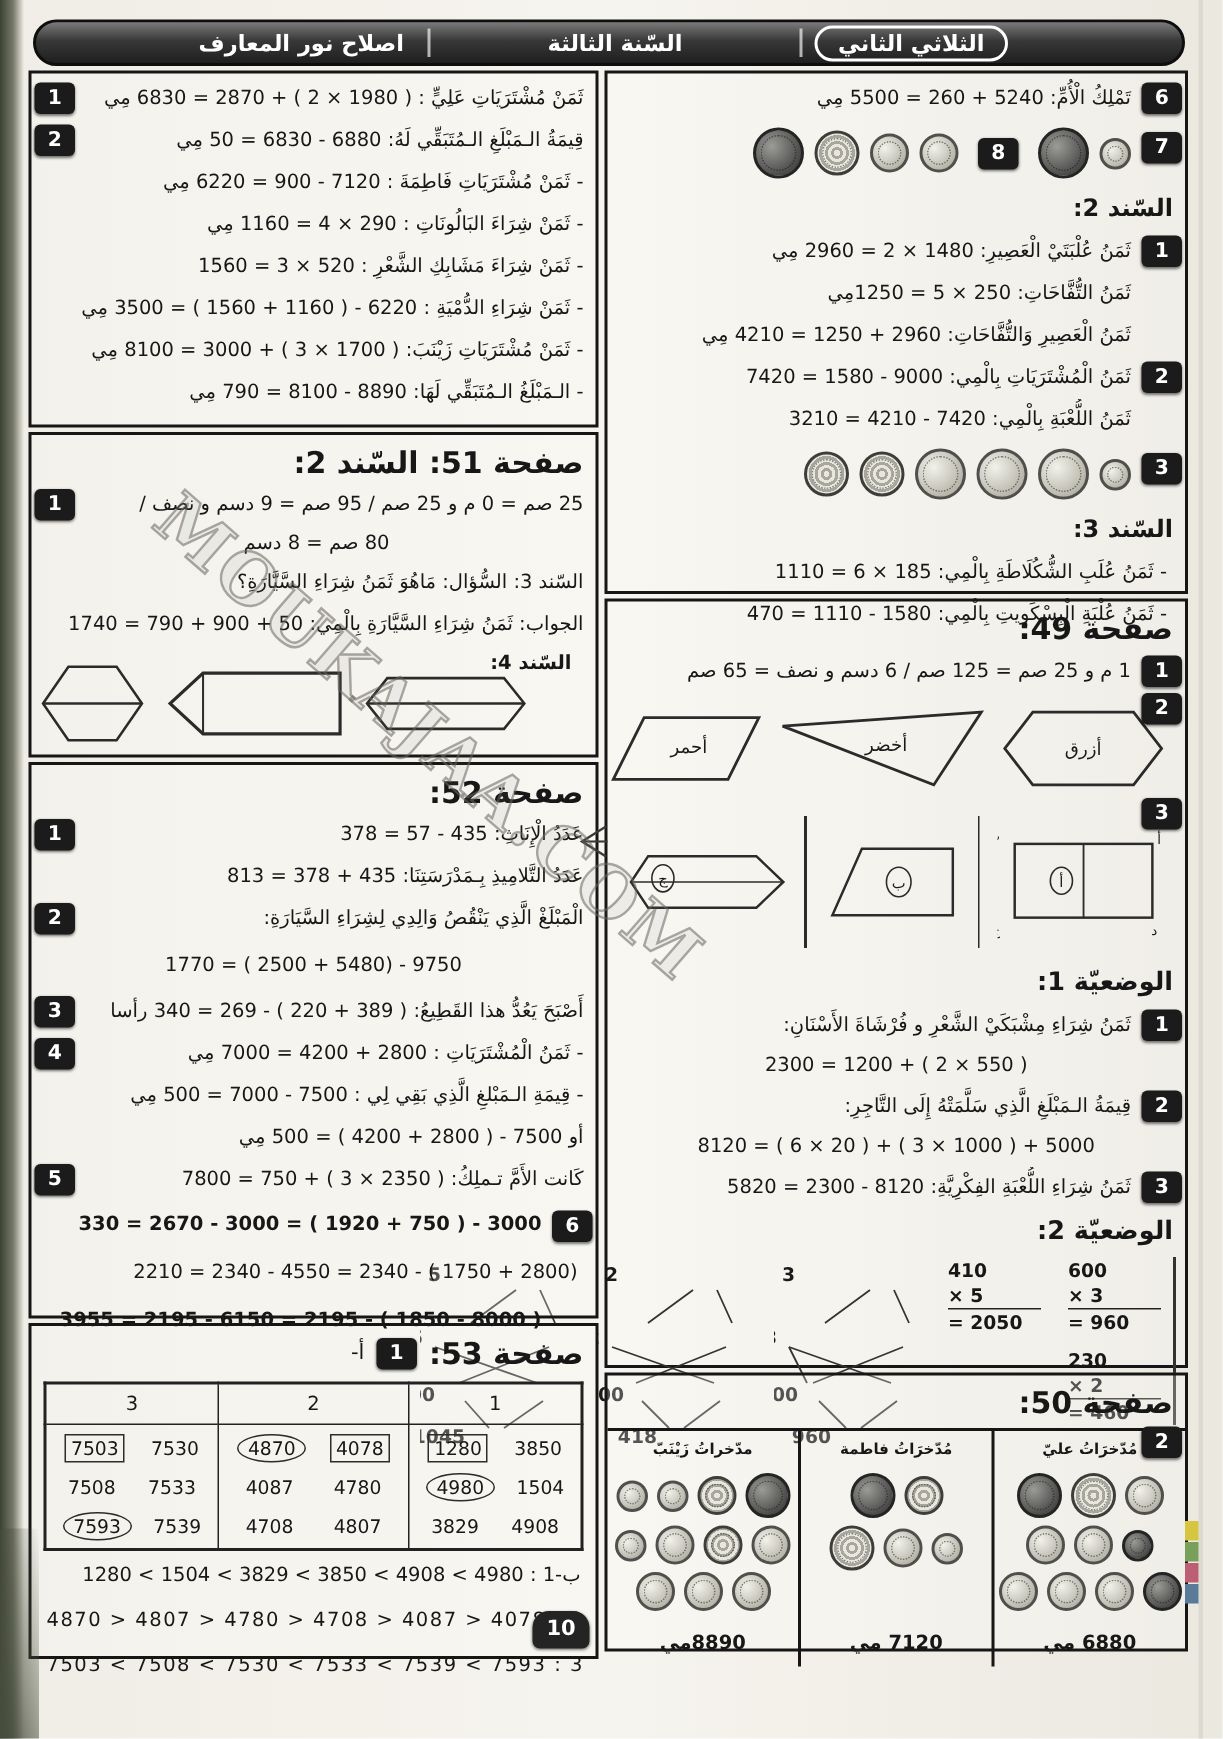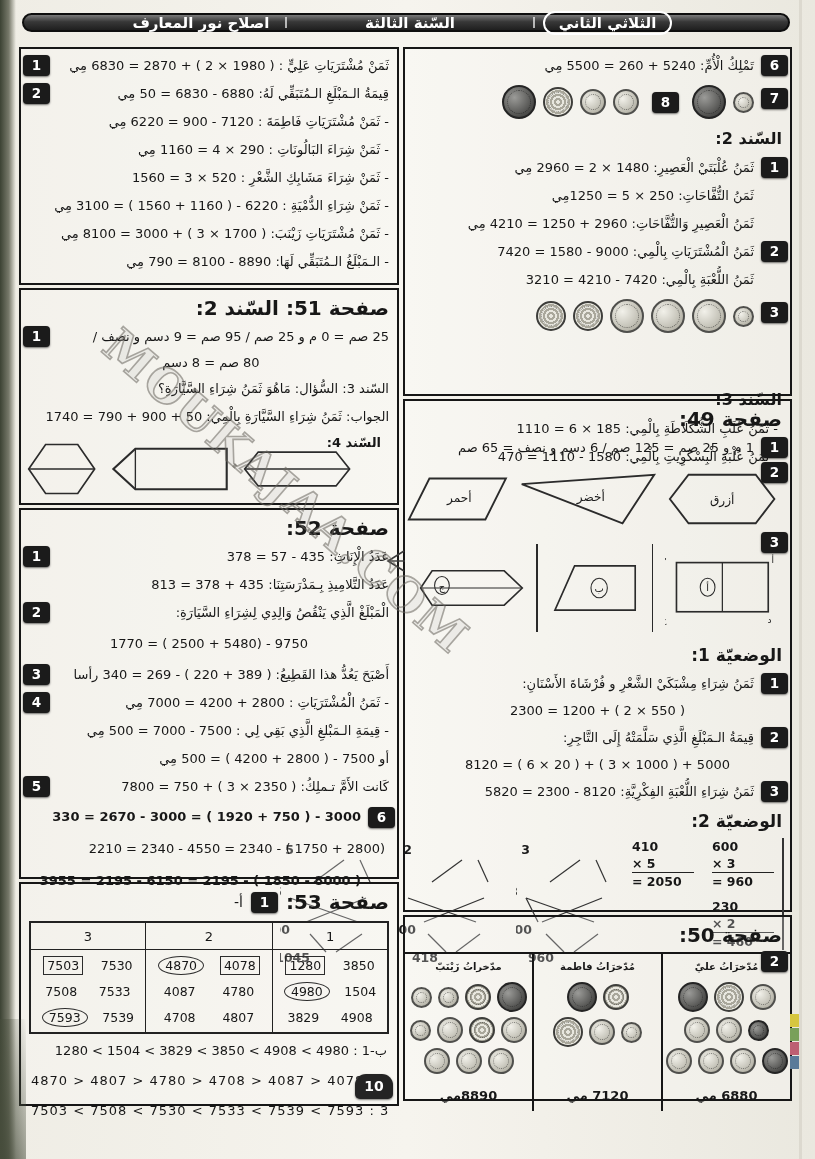--- a/index.html
+++ b/index.html
@@ -8,21 +8,21 @@
        font-family:"DejaVu Sans",sans-serif;color:#171717;}
   .edge-left{position:absolute;left:0;top:0;width:16px;height:100%;
        background:linear-gradient(to right,#3c4233,#77796a 55%,rgba(200,198,188,0));z-index:5;}
   .edge-left-bottom{position:absolute;left:0;bottom:0;width:26px;height:140px;
        background:linear-gradient(to top right,#474d3c,rgba(0,0,0,0));z-index:5;}
   .edge-right-line{position:absolute;left:799px;top:0;width:3px;height:100%;background:#dcd9cf;z-index:4;}
   .color-strips{position:absolute;left:790px;top:1014px;z-index:6;}
   .color-strips div{width:9px;height:13px;margin-bottom:1px;}
 
   
-  .header-bar{position:absolute;left:22px;top:13px;width:768px;height:19px;
+  .header-bar{position:absolute;left:22px;top:13px;width:768px;height:31px;
        background:linear-gradient(#7a7a7a,#383838 45%,#1f1f1f);
        border:2px solid #0e0e0e;border-radius:16px;box-sizing:border-box;
        display:flex;flex-direction:row;align-items:center;color:#fff;z-index:3;}
   .hseg{flex:1;font-size:15px;font-weight:bold;white-space:nowrap;}
   .hseg.right{text-align:right;padding-right:16px;}
   .hseg.center{text-align:center;}
   .hseg.left{text-align:left;padding-left:8px;}
   .hdiv{width:2px;height:70%;background:rgba(255,255,255,.65);}
   .pill{display:inline-block;border:2px solid #fff;border-radius:12px;padding:0 14px;line-height:20px;}
 
@@ -153,21 +153,21 @@
     <div class="line pr"><span>ثَمَنُ اللُّعْبَةِ بِالْمِي: 7420 - 4210 = 3210</span></div>
     <div class="coins" style="height:36px;">
       <span class="badge r" style="top:8px;">3</span>
       <span class="cn light s17"></span>
       <span class="cn light s30"></span>
       <span class="cn light s30"></span>
       <span class="cn light s30"></span>
       <span class="cn pat s26"></span>
       <span class="cn pat s26"></span>
     </div>
-    <div class="sec-h" style="font-size:16px;margin-top:47px;">السّند 3:</div>
+    <div class="sec-h" style="font-size:16px;">السّند 3:</div>
     <div class="line noB-r"><span>- ثَمَنُ عُلَبِ الشُّكُلَاطَةِ بِالْمِي: 185 × 6 = 1110</span></div>
     <div class="line noB-r"><span>- ثَمَنُ عُلْبَةِ الْبِسْكَوِيتِ بِالْمِي: 1580 - 1110 = 470</span></div>
   </div>
 
   <div class="box" style="height:513px;">
     <div class="sec-h">صفحة 49:</div>
     <div class="line pr">
       <span class="badge r">1</span>
       <span>1 م و 25 صم = 125 صم / 6 دسم و نصف = 65 صم</span>
     </div>
@@ -365,21 +365,21 @@
       <span class="badge l">1</span>
       <span>ثَمَنْ مُشْتَرَيَاتِ عَلِيٍّ : ( 1980 × 2 ) + 2870 = 6830 مِي</span>
     </div>
     <div class="line pl">
       <span class="badge l">2</span>
       <span>قِيمَةُ الـمَبْلَغِ الـمُتَبَقِّي لَهُ: 6880 - 6830 = 50 مِي</span>
     </div>
     <div class="line noB-l"><span>- ثَمَنْ مُشْتَرَيَاتِ فَاطِمَةَ : 7120 - 900 = 6220 مِي</span></div>
     <div class="line noB-l"><span>- ثَمَنْ شِرَاءَ البَالُونَاتِ : 290 × 4 = 1160 مِي</span></div>
     <div class="line noB-l"><span>- ثَمَنْ شِرَاءَ مَشَابِكِ الشَّعْرِ : 520 × 3 = 1560</span></div>
-    <div class="line noB-l"><span>- ثَمَنْ شِرَاءِ الدُّمْيَةِ : 6220 - ( 1160 + 1560 ) = 3100 مِي</span></div>
+    <div class="line noB-l"><span>- ثَمَنْ شِرَاءِ الدُّمْيَةِ : 6220 - ( 1160 + 1560 ) = 3500 مِي</span></div>
     <div class="line noB-l"><span>- ثَمَنْ مُشْتَرَيَاتِ زَيْنَبَ: ( 1700 × 3 ) + 3000 = 8100 مِي</span></div>
     <div class="line noB-l"><span>- الـمَبْلَغُ الـمُتَبَقِّي لَهَا: 8890 - 8100 = 790 مِي</span></div>
   </div>
 
   <div class="box" style="height:217px;">
     <div class="sec-h">صفحة 51: السّند 2:</div>
     <div class="line pl">
       <span class="badge l">1</span>
       <span>25 صم = 0 م و 25 صم / 95 صم = 9 دسم و نصف /</span>
     </div>

